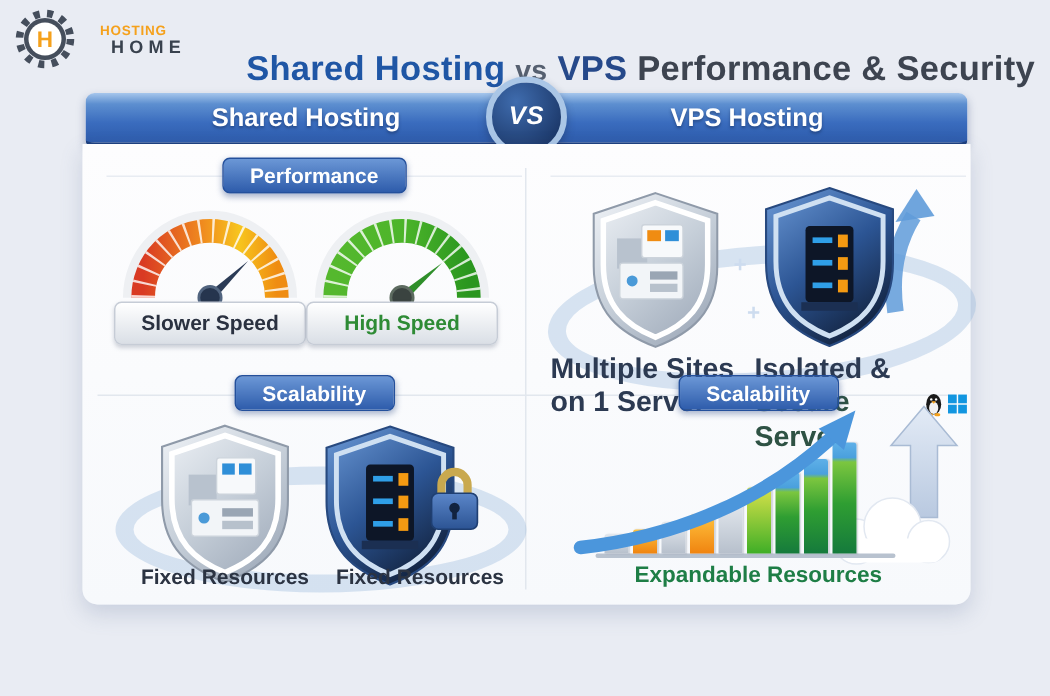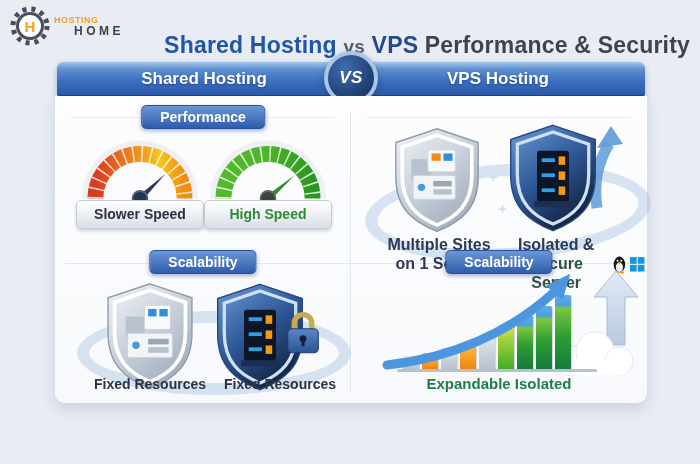--- a/index.html
+++ b/index.html
@@ -7,21 +7,21 @@
     width:700px;height:464px;overflow:hidden;
     background:#e9ecf3;
     font-family:"Liberation Sans", sans-serif;
     position:relative;
   }
   .stage{position:absolute;inset:0;}
 
   
   .logo{position:absolute;left:10px;top:6px;display:flex;align-items:center;gap:4px;}
   .logo-text{line-height:1;}
-  .logo-top{color:#f5a11c;font-size:9px;font-weight:bold;letter-spacing:.5px;}
+  .logo-top{color:#f5a11c;font-size:9px;font-weight:bold;letter-spacing:.5px;text-align:center;}
   .logo-bottom{color:#39424e;font-size:12px;font-weight:bold;letter-spacing:3.5px;margin-left:20px;}
   .title{
     position:absolute;left:60px;right:10px;top:32px;text-align:right;
     font-size:23px;font-weight:bold;letter-spacing:.2px;white-space:nowrap;
   }
   .t-shared{color:#1f56a5;}
   .t-vs{color:#566070;font-size:19px;font-weight:600;}
   .t-vps{color:#26498a;}
   .t-suffix{color:#3d4450;}
 
@@ -48,21 +48,21 @@
 
   
   .card{
     position:absolute;left:55px;top:96px;width:592px;height:307px;
     background:linear-gradient(180deg,#fdfdfe,#f7f9fc);
     border-radius:0 0 10px 10px;
     box-shadow:0 6px 14px rgba(90,110,150,.22);
   }
   .vdiv{position:absolute;left:295px;top:16px;bottom:10px;width:1px;background:#e2e7ee;}
   .hdiv{position:absolute;top:167px;left:10px;right:10px;height:1px;background:#e2e7ee;}
-  .quad{position:absolute;}
+  .quad{position:absolute;padding-left:13px;}
   .tl{left:0;top:0;width:296px;height:167px;}
   .tr{left:296px;top:0;width:296px;height:167px;}
   .bl{left:0;top:167px;width:296px;height:140px;}
   .br{left:296px;top:167px;width:296px;height:140px;}
   .rule{position:absolute;top:21px;left:16px;right:16px;height:1px;background:#e8ecf2;}
 
   .badge{
     position:absolute;left:50%;transform:translateX(-50%);
     background:linear-gradient(180deg,#6b97d6,#2e5cab);
     border:1px solid #24509c;border-radius:5px;
@@ -82,22 +82,22 @@
     border:1px solid #c6ccd6;border-radius:5px;
     box-shadow:0 2px 3px rgba(120,130,150,.35);
     text-align:center;line-height:27px;font-weight:bold;font-size:14px;
   }
   .lbl-slow{color:#2a3140;}
   .lbl-fast{color:#2e8b35;}
 
   
   .swirl{position:absolute;border-radius:50%;border:12px solid rgba(156,186,220,.38);}
   .plus{position:absolute;color:#cddcef;font-size:15px;font-weight:bold;}
-  .sec-label{position:absolute;top:140px;text-align:center;font-weight:bold;
-    font-size:16px;color:#2c3a52;line-height:1.18;}
+  .sec-label{position:absolute;top:140px;text-align:left;font-weight:bold;
+    font-size:19px;color:#2c3a52;line-height:1.18;}
   .sec-label .l2{display:block;}
   .greenish{color:#2e5244;}
   .os-row{display:flex;align-items:center;gap:3px;}
   .fix-label{position:absolute;top:113px;text-align:center;font-weight:bold;
     font-size:14px;color:#2b3342;}
 
   
   .baseline{position:absolute;left:46px;top:106px;width:200px;height:3px;
     background:#b8c2cf;border-radius:2px;}
   .bars{position:absolute;left:52px;bottom:34px;display:flex;align-items:flex-end;gap:3px;z-index:2;}
@@ -365,16 +365,16 @@
           <div class="bar bar-greenblue" style="height: 54px;"></div>
           <div class="bar bar-greenblue" style="height: 63px;"></div>
           <div class="bar bar-greenblue" style="height: 74px;"></div>
         </div>
 
       <svg class="swoosh" width="296" height="140" viewBox="0 0 296 140">
         <path d="M36 102 C 100 95 158 70 202 30" stroke="#4b96dc" stroke-width="9" fill="none" stroke-linecap="round"></path>
         <polygon points="0,-16 11,9 -11,9" fill="#4b96dc" transform="translate(209,23) rotate(40)"></polygon>
       </svg>
 
-      <div class="caption">Expandable Isolated</div>
+      <div class="caption">Expandable Resources</div>
     </section>
   </div>
 </div>
 
 </body></html>

